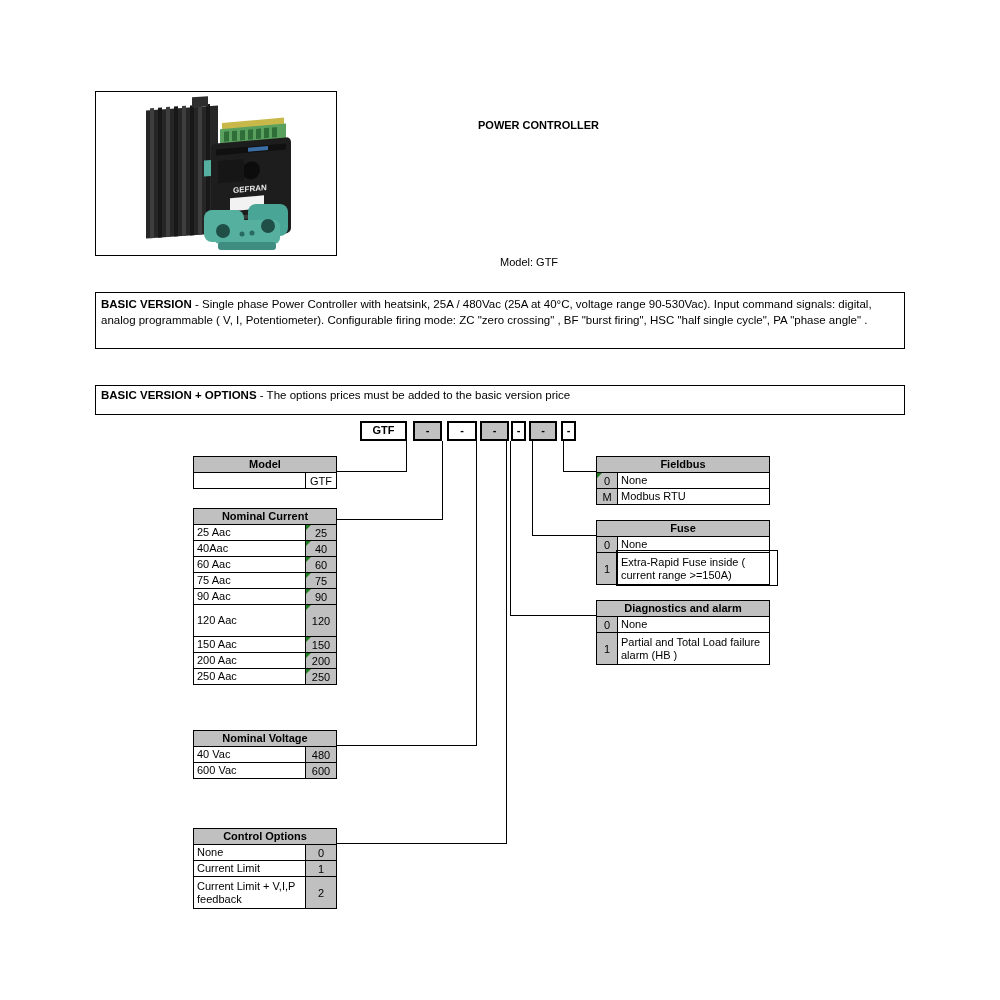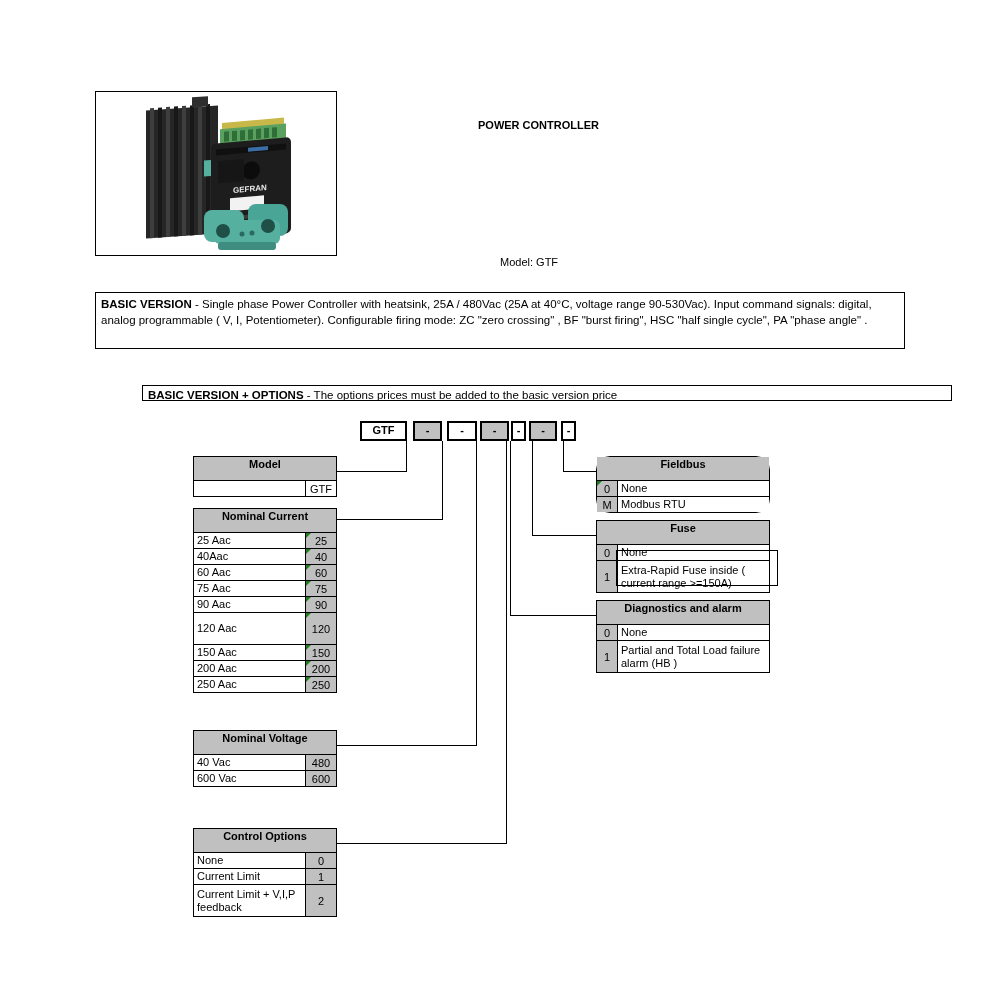--- a/index.html
+++ b/index.html
@@ -10,46 +10,46 @@
   }
   
   .photo-frame { position:absolute; left:95px; top:91px; width:242px; height:165px; border:1px solid #000; background:#fff; }
   
   .doc-title { position:absolute; left:478px; top:119px; font-size:11px; font-weight:bold; }
   .model-caption { position:absolute; left:478px; top:256px; font-size:11px;margin-left:22px; }
   
   .txt-box { position:absolute; left:95px; width:810px; border:1px solid #000; font-size:11.5px; line-height:16px; padding:3px 5px; background:#fff; }
   .txt-box b { font-weight:bold; }
   #basic-box { top:292px; height:57px; }
-  #options-box { top:385px; height:16px; line-height:12px; padding-top:3px;margin-left:47px; }
+  #options-box { top:385px; height:30px; line-height:12px; padding-top:3px; }
   
   .cbox { position:absolute; top:421px; height:20px; border:2px solid #000; background:#fff;
           font-size:11px; font-weight:bold; text-align:center; line-height:15px; z-index:4; }
   .cbox.gray { background:#c0c0c0; }
   
   .conn { position:absolute; z-index:1; }
   .conn-rb { border-right:1px solid #000; border-bottom:1px solid #000; }
   .conn-lb { border-left:1px solid #000; border-bottom:1px solid #000; }
   
   .tbl { position:absolute; border:1px solid #000; background:#fff; z-index:3; font-size:11px; }
-  .tbl .hdr { height:23px; line-height:15px; text-align:center; font-weight:bold; background:#c0c0c0; }
+  .tbl .hdr { height:15px; line-height:15px; text-align:center; font-weight:bold; background:#c0c0c0; }
   .row { display:flex; border-top:1px solid #000; height:16px; }
   .row.h2 { height:32px; }
   .c-desc { flex:1; padding:0 3px; display:flex; align-items:center; background:#fff; line-height:13px; }
   .c-code { width:31px; border-left:1px solid #000; background:#c0c0c0; display:flex; align-items:center; justify-content:center; position:relative; }
   .c-codeL { width:21px; border-right:1px solid #000; background:#c0c0c0; display:flex; align-items:center; justify-content:center; position:relative; }
   .tri::before { content:""; position:absolute; left:0; top:0; width:0; height:0;
                  border-top:5px solid #1e7d1e; border-right:5px solid transparent; }
   .tbl-left  { left:193px; width:144px; }
   .tbl-right { left:596px; width:174px; }
   #tbl-model { top:456px; }
   #tbl-current { top:508px; }
   #tbl-voltage { top:730px; }
   #tbl-control { top:828px; }
-  #tbl-fieldbus { top:456px;border-radius:14px; }
+  #tbl-fieldbus { top:456px; }
   #tbl-fuse { top:520px; }
   #tbl-diagnostics { top:600px; }
   .fuse-extra-outline { position:absolute; left:616px; top:550px; width:162px; height:36px;
                         border:1px solid #000; z-index:5; pointer-events:none; }
 </style>
 </head>
 <body>
 
 <div class="page">
 

